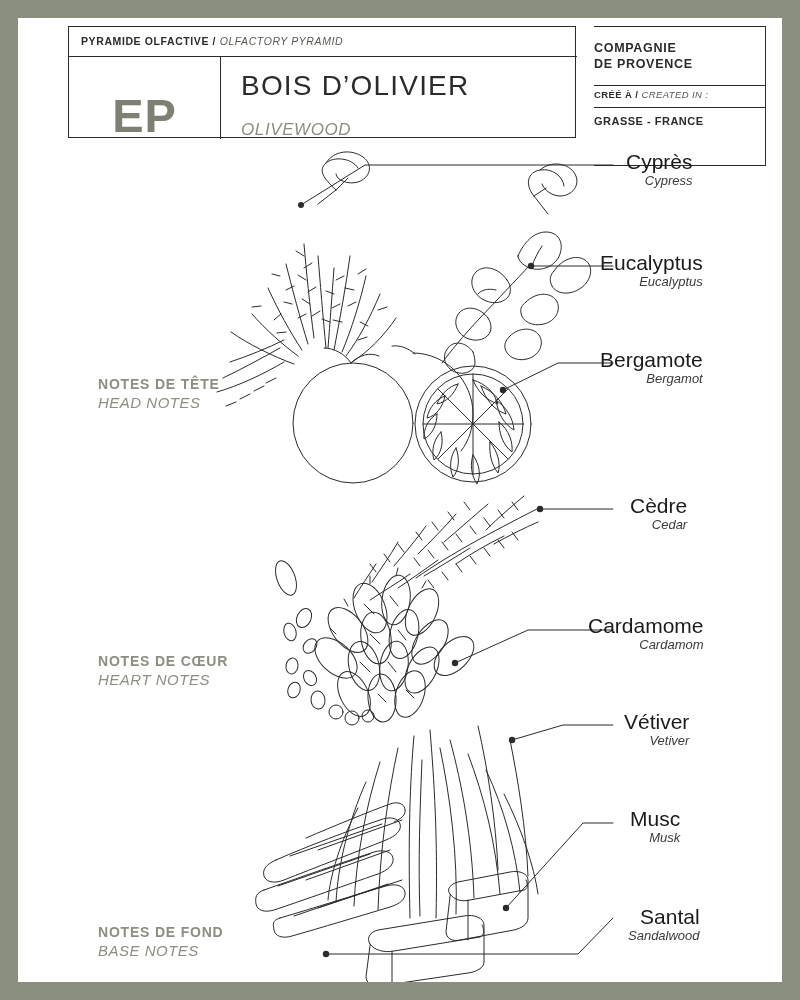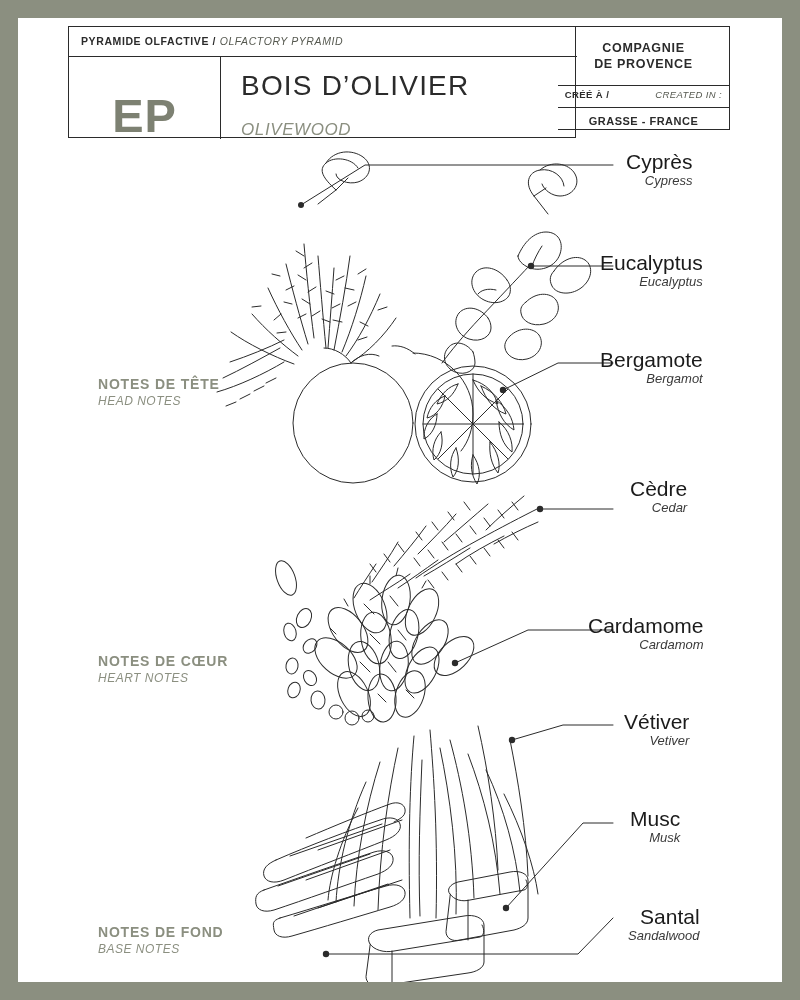--- a/index.html
+++ b/index.html
@@ -98,28 +98,27 @@
   }
   .title-en {
     font-size: 17px;
     font-style: italic;
     color: #8b8f80;
     letter-spacing: 0.6px;
     margin-top: 20px;
   }
   .hdr-right {
     position: absolute;
-    left: 490px;
+    left: 526px;
     top: 0;
     width: 172px;
-    height: 104px;
+    height: 140px;
     border: 1px solid #2b2b2b;
     border-left: none;
     box-sizing: border-box;
-    text-align: center;
   }
   .brand {
     margin-top: 14px;
     font-size: 12.5px;
     font-weight: 700;
     letter-spacing: 0.7px;
     color: #2b2b2b;
     line-height: 1.25;
   }
   .sep1 {
@@ -136,21 +135,20 @@
     top: 62px;
     width: 171px;
     font-size: 9.5px;
     font-weight: 700;
     letter-spacing: 0.4px;
     color: #2b2b2b;
   }
   .created i {
     font-weight: 400;
     color: #55584f;
-    margin-left: 43px;
   }
   .sep2 {
     position: absolute;
     left: 0;
     top: 80px;
     width: 171px;
     height: 1px;
     background: #2b2b2b;
   }
   .place {
@@ -170,21 +168,21 @@
     width: 150px;
     color: #8b8f80;
   }
   .tier-fr {
     font-size: 14px;
     font-weight: 700;
     letter-spacing: 0.8px;
     line-height: 1.25;
   }
   .tier-en {
-    font-size: 12px;
+    font-size: 15px;
     font-style: italic;
     letter-spacing: 0.5px;
   }
   
   .callout {
     position: absolute;
     text-align: right;
   }
   .ing-fr {
     font-size: 21px;
@@ -441,21 +439,21 @@
     <div class="ing-en">Cypress</div>
   </div>
   <div class="callout" style="left:582px; top:234px">
     <div class="ing-fr">Eucalyptus</div>
     <div class="ing-en">Eucalyptus</div>
   </div>
   <div class="callout" style="left:582px; top:331px">
     <div class="ing-fr">Bergamote</div>
     <div class="ing-en">Bergamot</div>
   </div>
-  <div class="callout" style="left:612px; top:460px">
+  <div class="callout" style="left:612px; top:477px">
     <div class="ing-fr">Cèdre</div>
     <div class="ing-en">Cedar</div>
   </div>
   <div class="callout" style="left:570px; top:597px">
     <div class="ing-fr">Cardamome</div>
     <div class="ing-en">Cardamom</div>
   </div>
   <div class="callout" style="left:606px; top:693px">
     <div class="ing-fr">Vétiver</div>
     <div class="ing-en">Vetiver</div>

